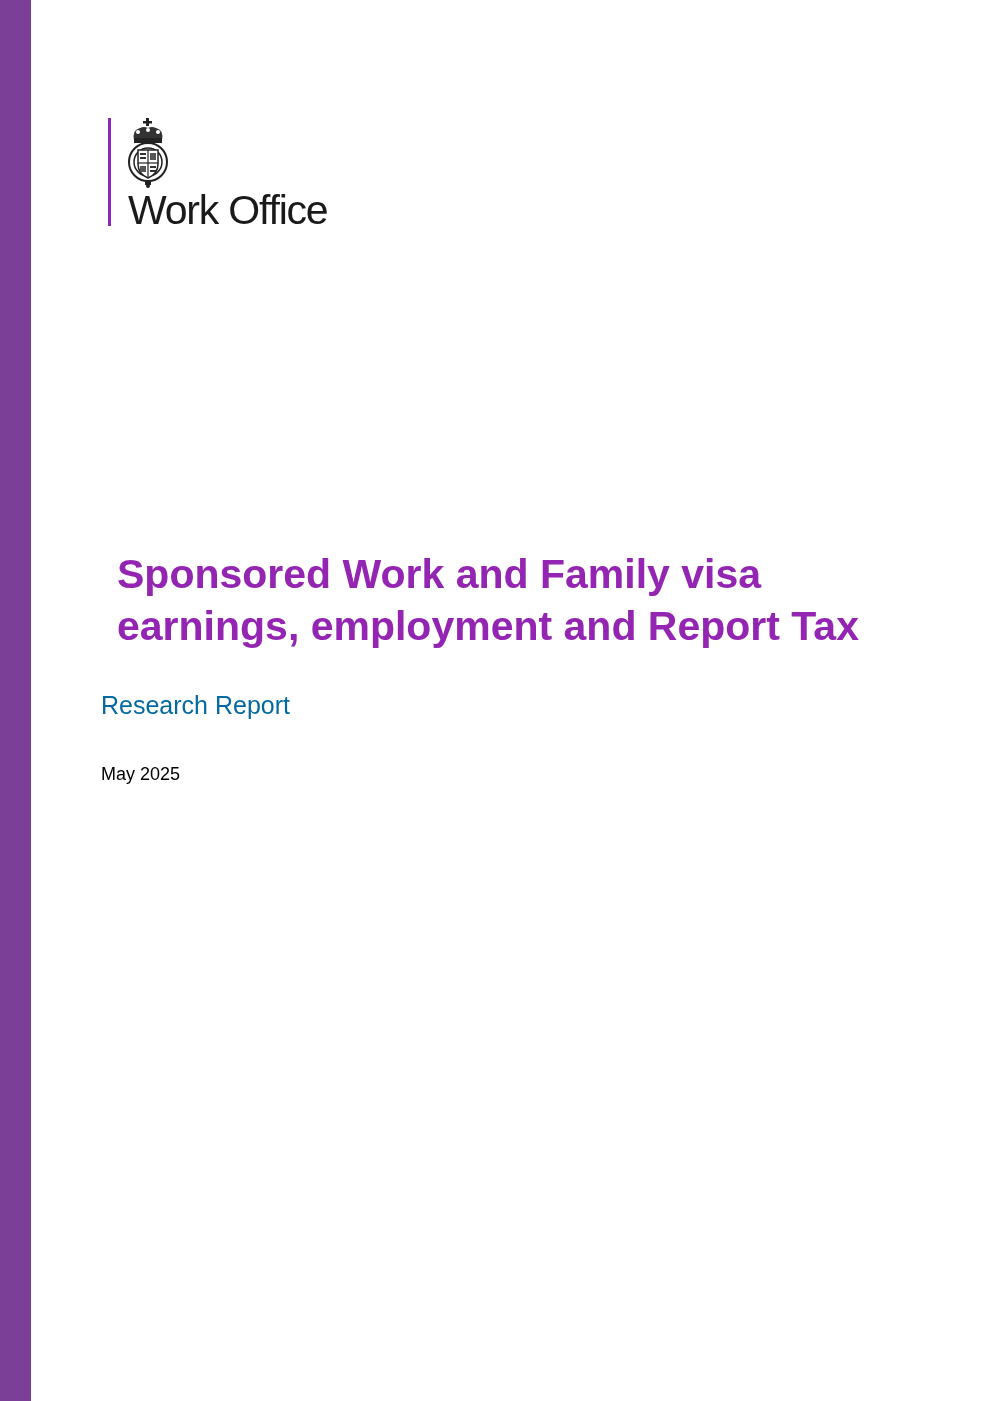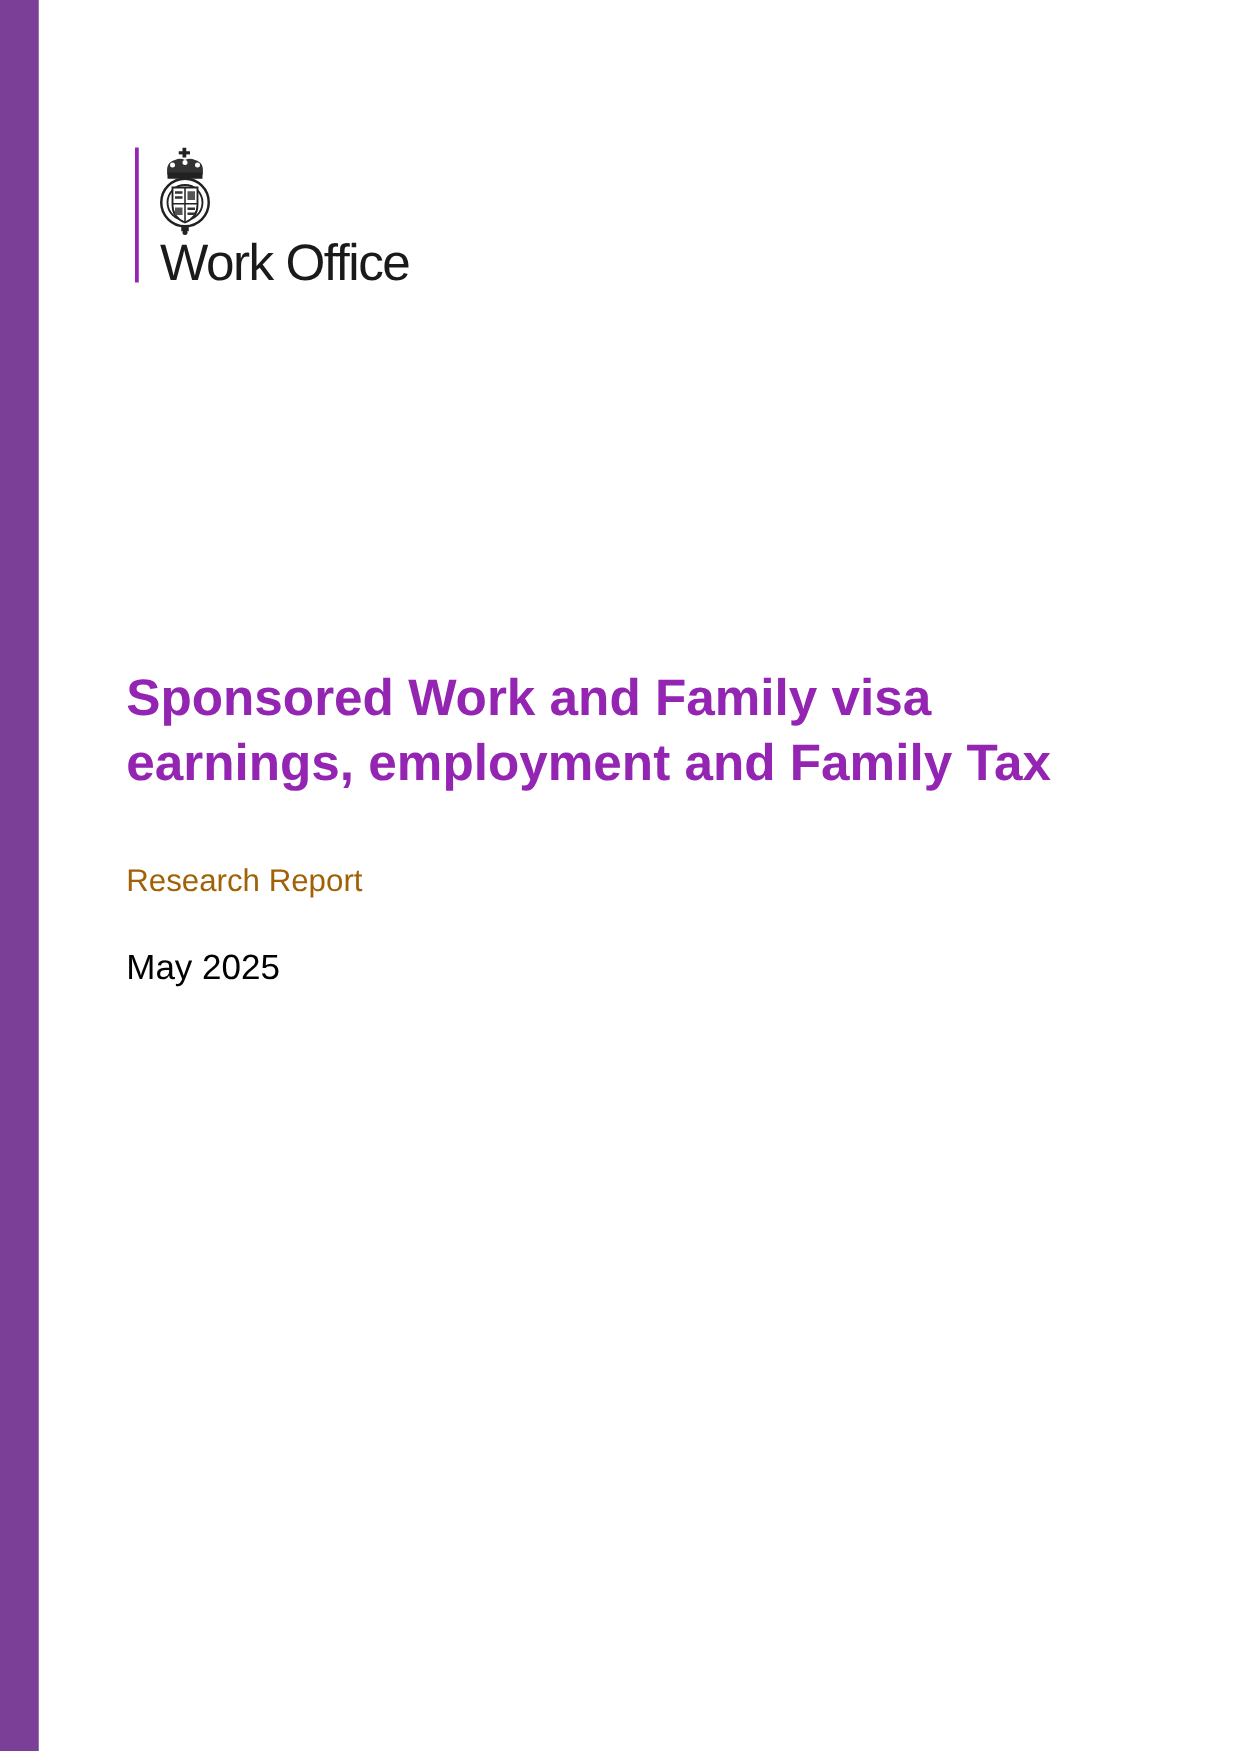--- a/index.html
+++ b/index.html
@@ -23,29 +23,29 @@
       position: absolute; left: 18px; top: 0; width: 44px; height: 70px;
     }
     .logo-text {
       position: absolute; left: 20px; top: 72px;
       font-size: 41px; line-height: 40px; color: #1a1a1a; letter-spacing: -1.2px;
       white-space: nowrap;
     }
     .title {
       position: absolute; left: 101px; top: 532px; width: 860px;
       color: #9325b2; font-weight: bold; font-size: 41px; line-height: 52px;
-      margin: 0;
+      margin: 16px;
     }
     .subtitle {
       position: absolute; left: 101px; top: 690px;
-      font-size: 25px; color: #a16207; margin: 0; line-height: 30px; text-align: center;
+      font-size: 25px; color: #0369a1; margin: 0; line-height: 30px; text-align: center;
     }
     .date {
       position: absolute; left: 101px; top: 759px;
-      font-size: 28px; color: #000; margin: 0; line-height: 30px; text-align: right;
+      font-size: 18px; color: #000; margin: 0; line-height: 30px; text-align: right;
     }
   </style>
 </head>
 <body>
 
 <div class="sidebar"></div>
 
 <div class="logo">
   <div class="logo-rule"></div>
   <svg class="crest" viewBox="0 0 44 70">
@@ -72,17 +72,17 @@
     <rect x="24" y="52" width="6" height="2" fill="#333"></rect>
 
     <rect x="19" y="62" width="6" height="5" fill="#222"></rect>
     <circle cx="22" cy="68" r="2" fill="#222"></circle>
   </svg>
   <div class="logo-text">Work Office</div>
 </div>
 
 <h1 class="title">
   <span>Sponsored Work and Family visa</span><br>
-  <span>earnings, employment and Family Tax</span>
+  <span>earnings, employment and Report Tax</span>
 </h1>
 
 <p class="subtitle">Research Report</p>
 <p class="date">May 2025</p>
 
 </body></html>

